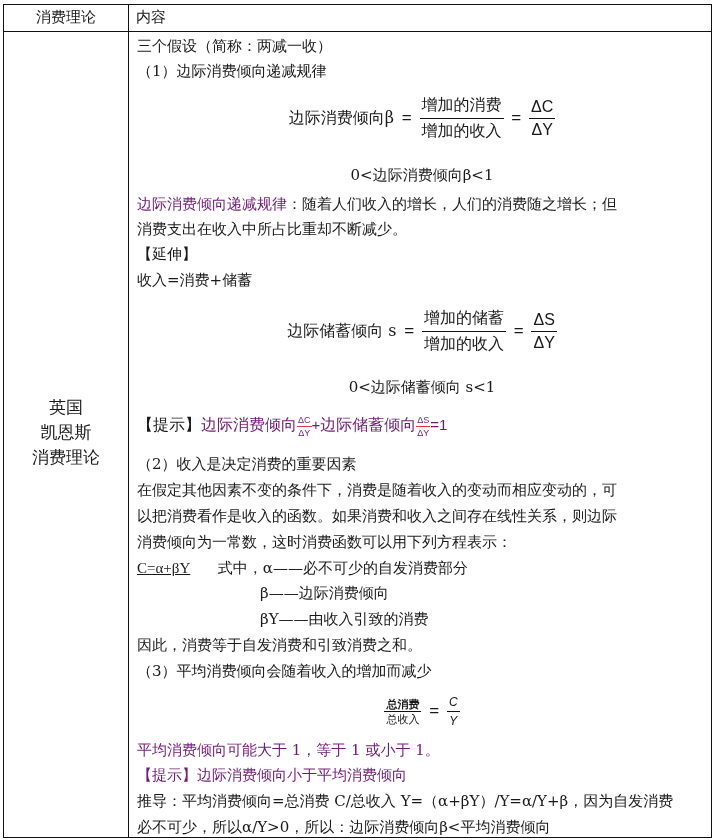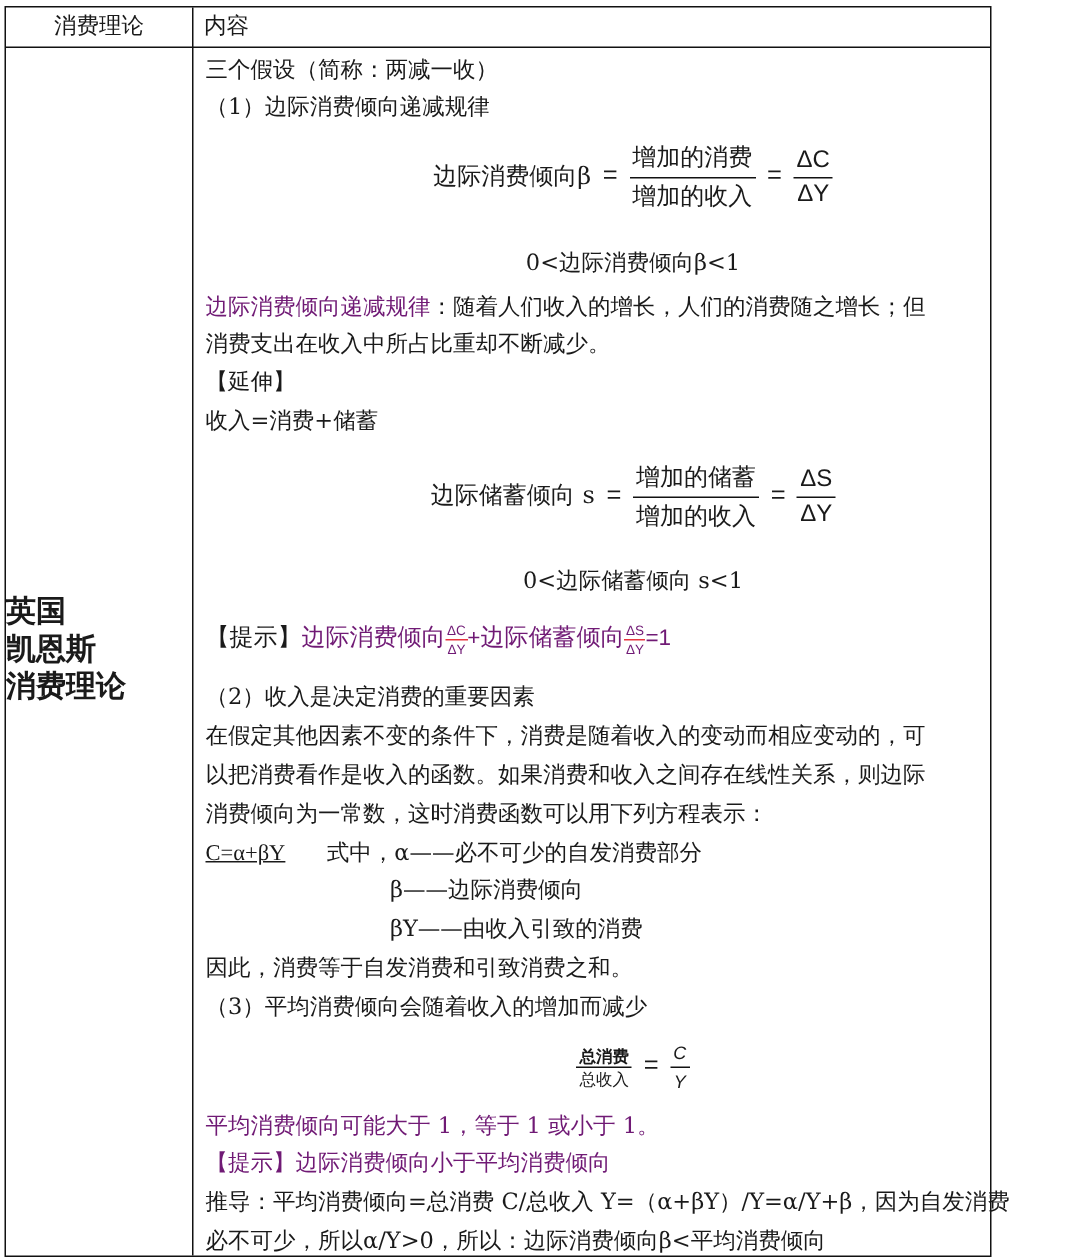--- a/index.html
+++ b/index.html
@@ -3,37 +3,37 @@
   <meta charset="utf-8">
   <style>
     html, body { margin: 0; padding: 0; background: #ffffff; }
     body {
       width: 719px; height: 840px; position: relative; overflow: hidden;
       font-family: "DejaVu Serif", "Liberation Serif", serif;
       color: #1a1a1a;
     }
     .tbl {
       position: absolute; left: 3px; top: 4px;
-      width: 658px; height: 834px;
+      width: 709px; height: 834px;
       border: 1.5px solid #111;
       box-sizing: border-box;
     }
     .hdr {
       position: absolute; left: 0; top: 0; right: 0; height: 27px;
       border-bottom: 1.5px solid #111; box-sizing: border-box;
     }
     .vdiv {
       position: absolute; left: 124px; top: 0; bottom: 0; width: 0;
       border-left: 1.2px solid #111;
     }
     .h1 { position: absolute; left: 0; width: 124px; top: 3px; text-align: center; font-size: 15px; }
     .h2 { position: absolute; left: 132px; top: 3px; font-size: 15px; }
     .leftcell {
       position: absolute; left: 0; width: 124px; top: 390px;
-      text-align: left; font-size: 20px; line-height: 25px; font-weight: bold;
+      text-align: center; font-size: 17px; line-height: 25px;
     }
     .content { position: absolute; left: 133px; top: 28px; width: 570px; font-size: 15px; }
     .line { position: absolute; left: 0; white-space: nowrap; line-height: 22px; }
     .red { color: #701a75; }
     .sans { font-family: "Liberation Sans", "DejaVu Sans", sans-serif; }
     .center { position: absolute; left: 0; width: 570px; text-align: center; white-space: nowrap; }
     .frac { display: inline-block; vertical-align: middle; text-align: center; }
     .frac .num { display: block; padding: 0 2px 2px; border-bottom: 1.3px solid #111; text-align: center; }
     .frac .den { display: block; padding: 2px 2px 0; }
     .big { font-size: 16px; }

